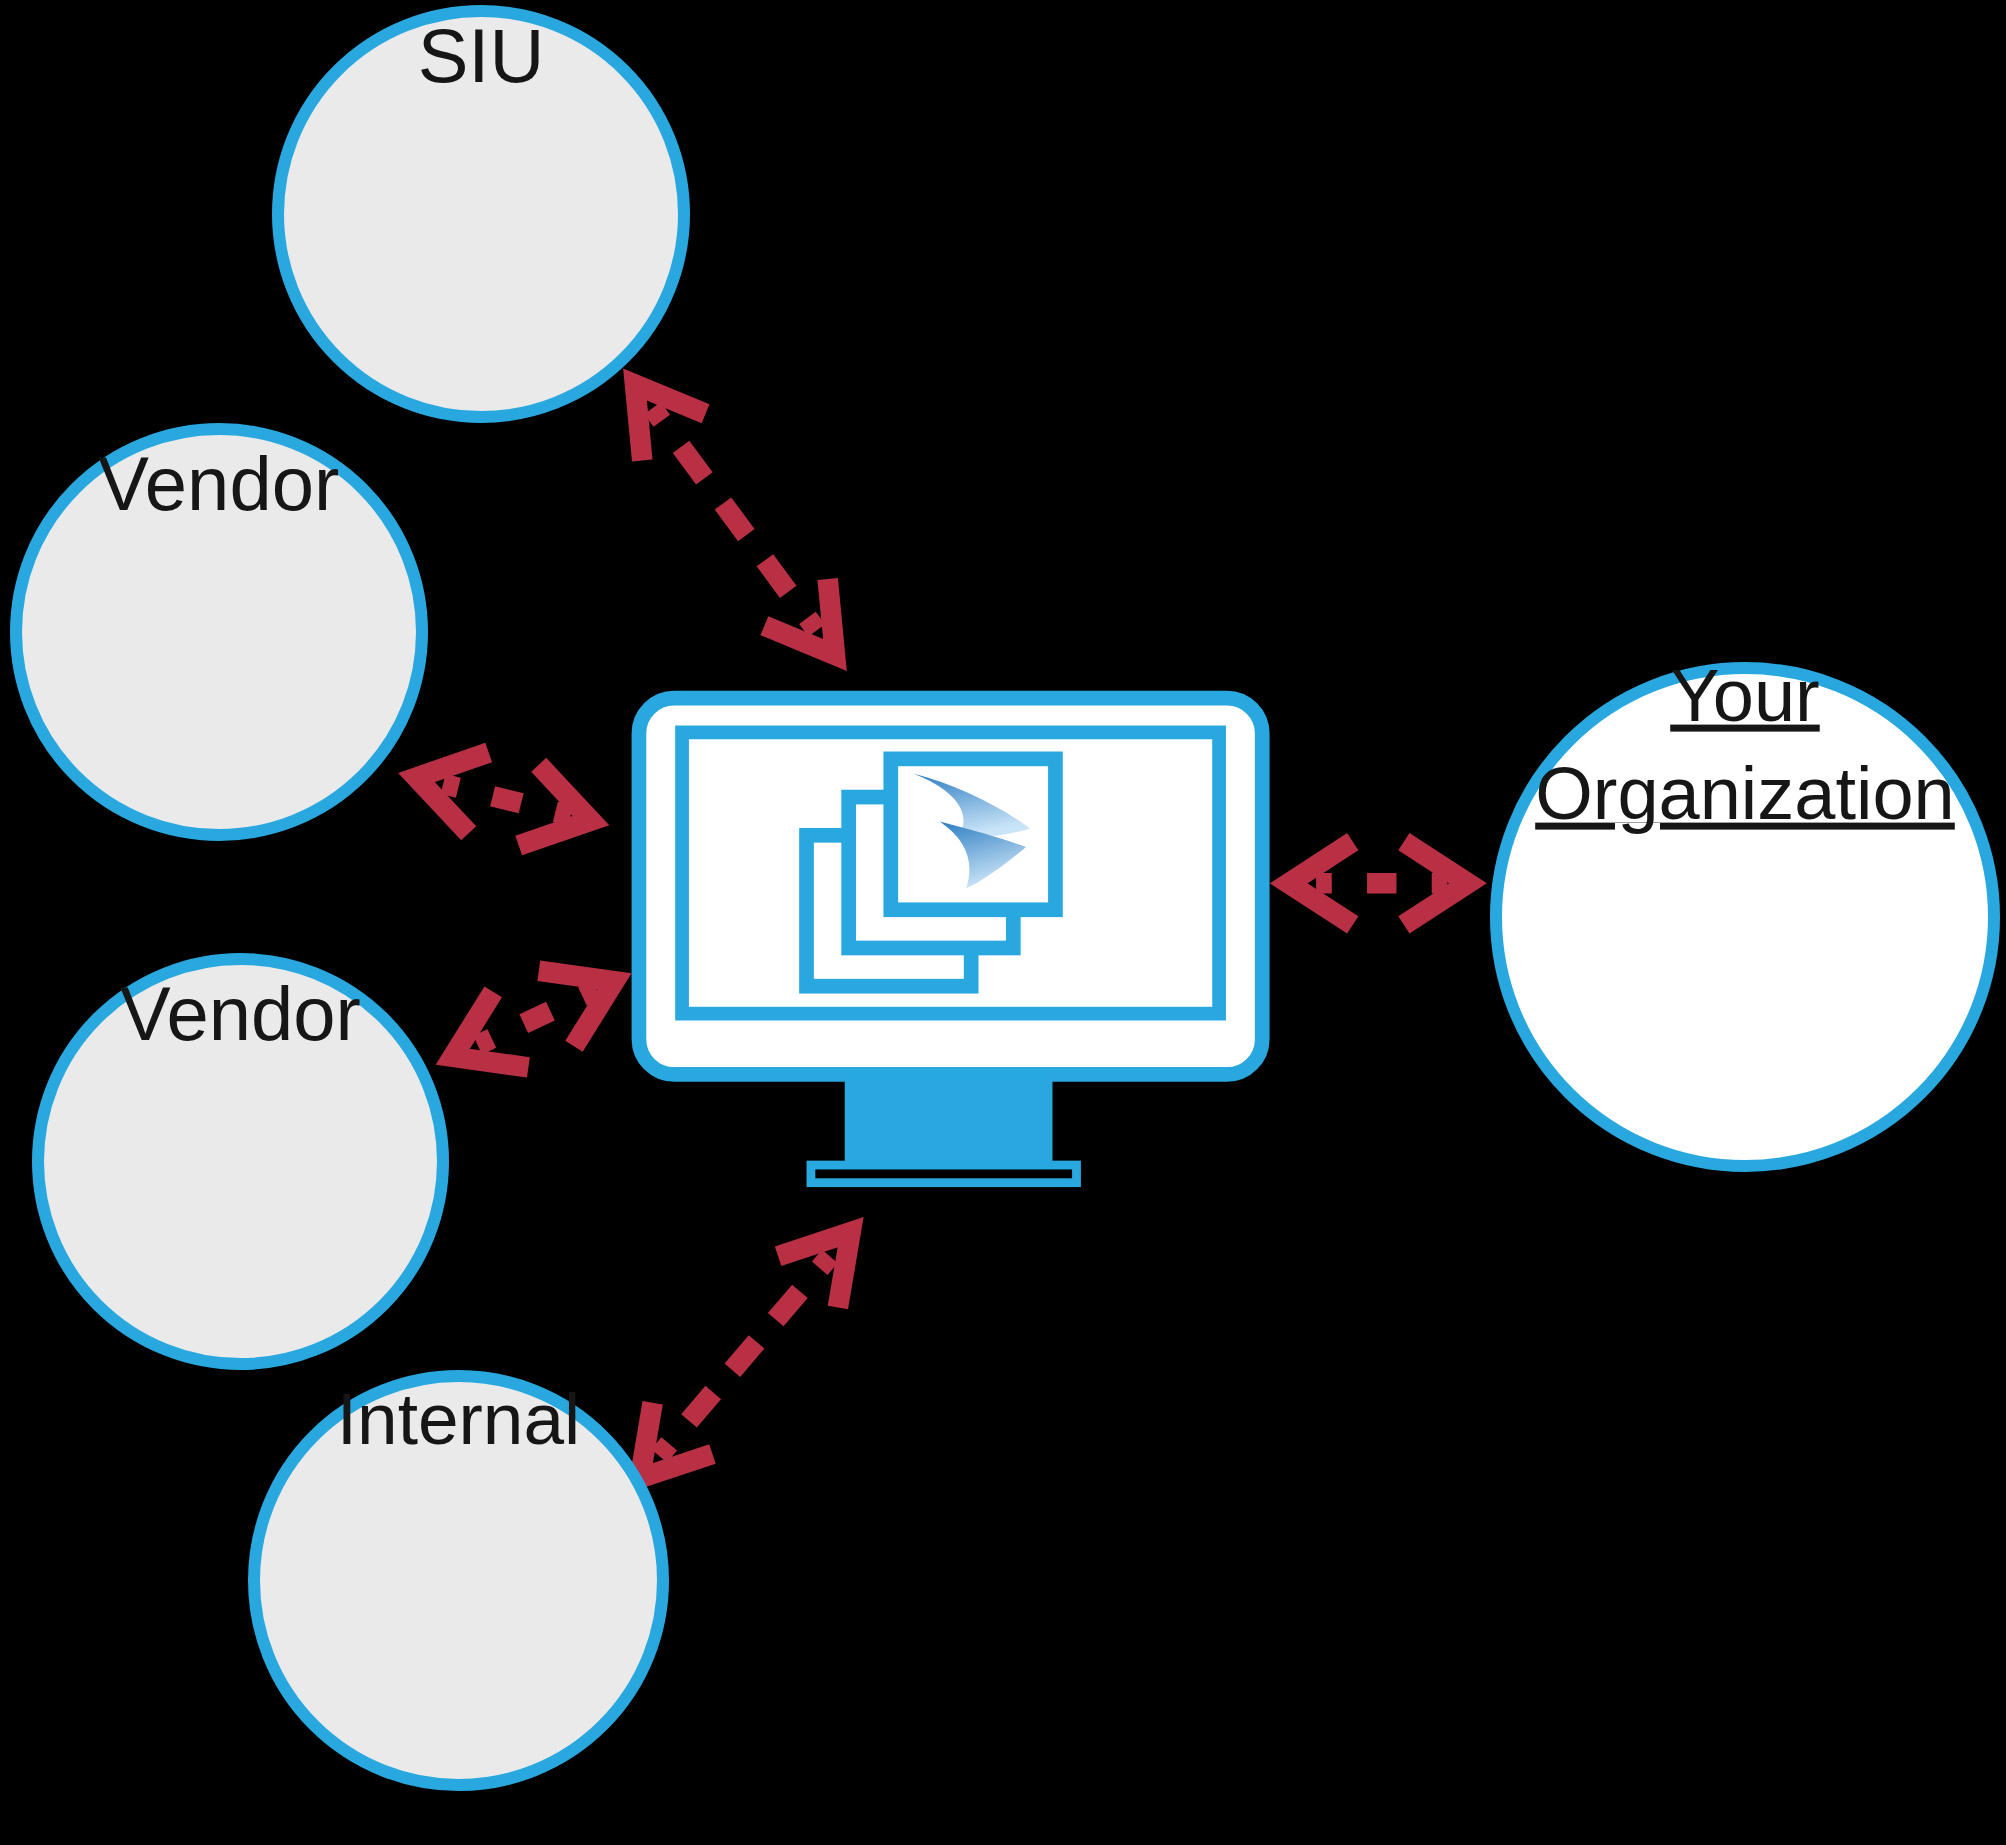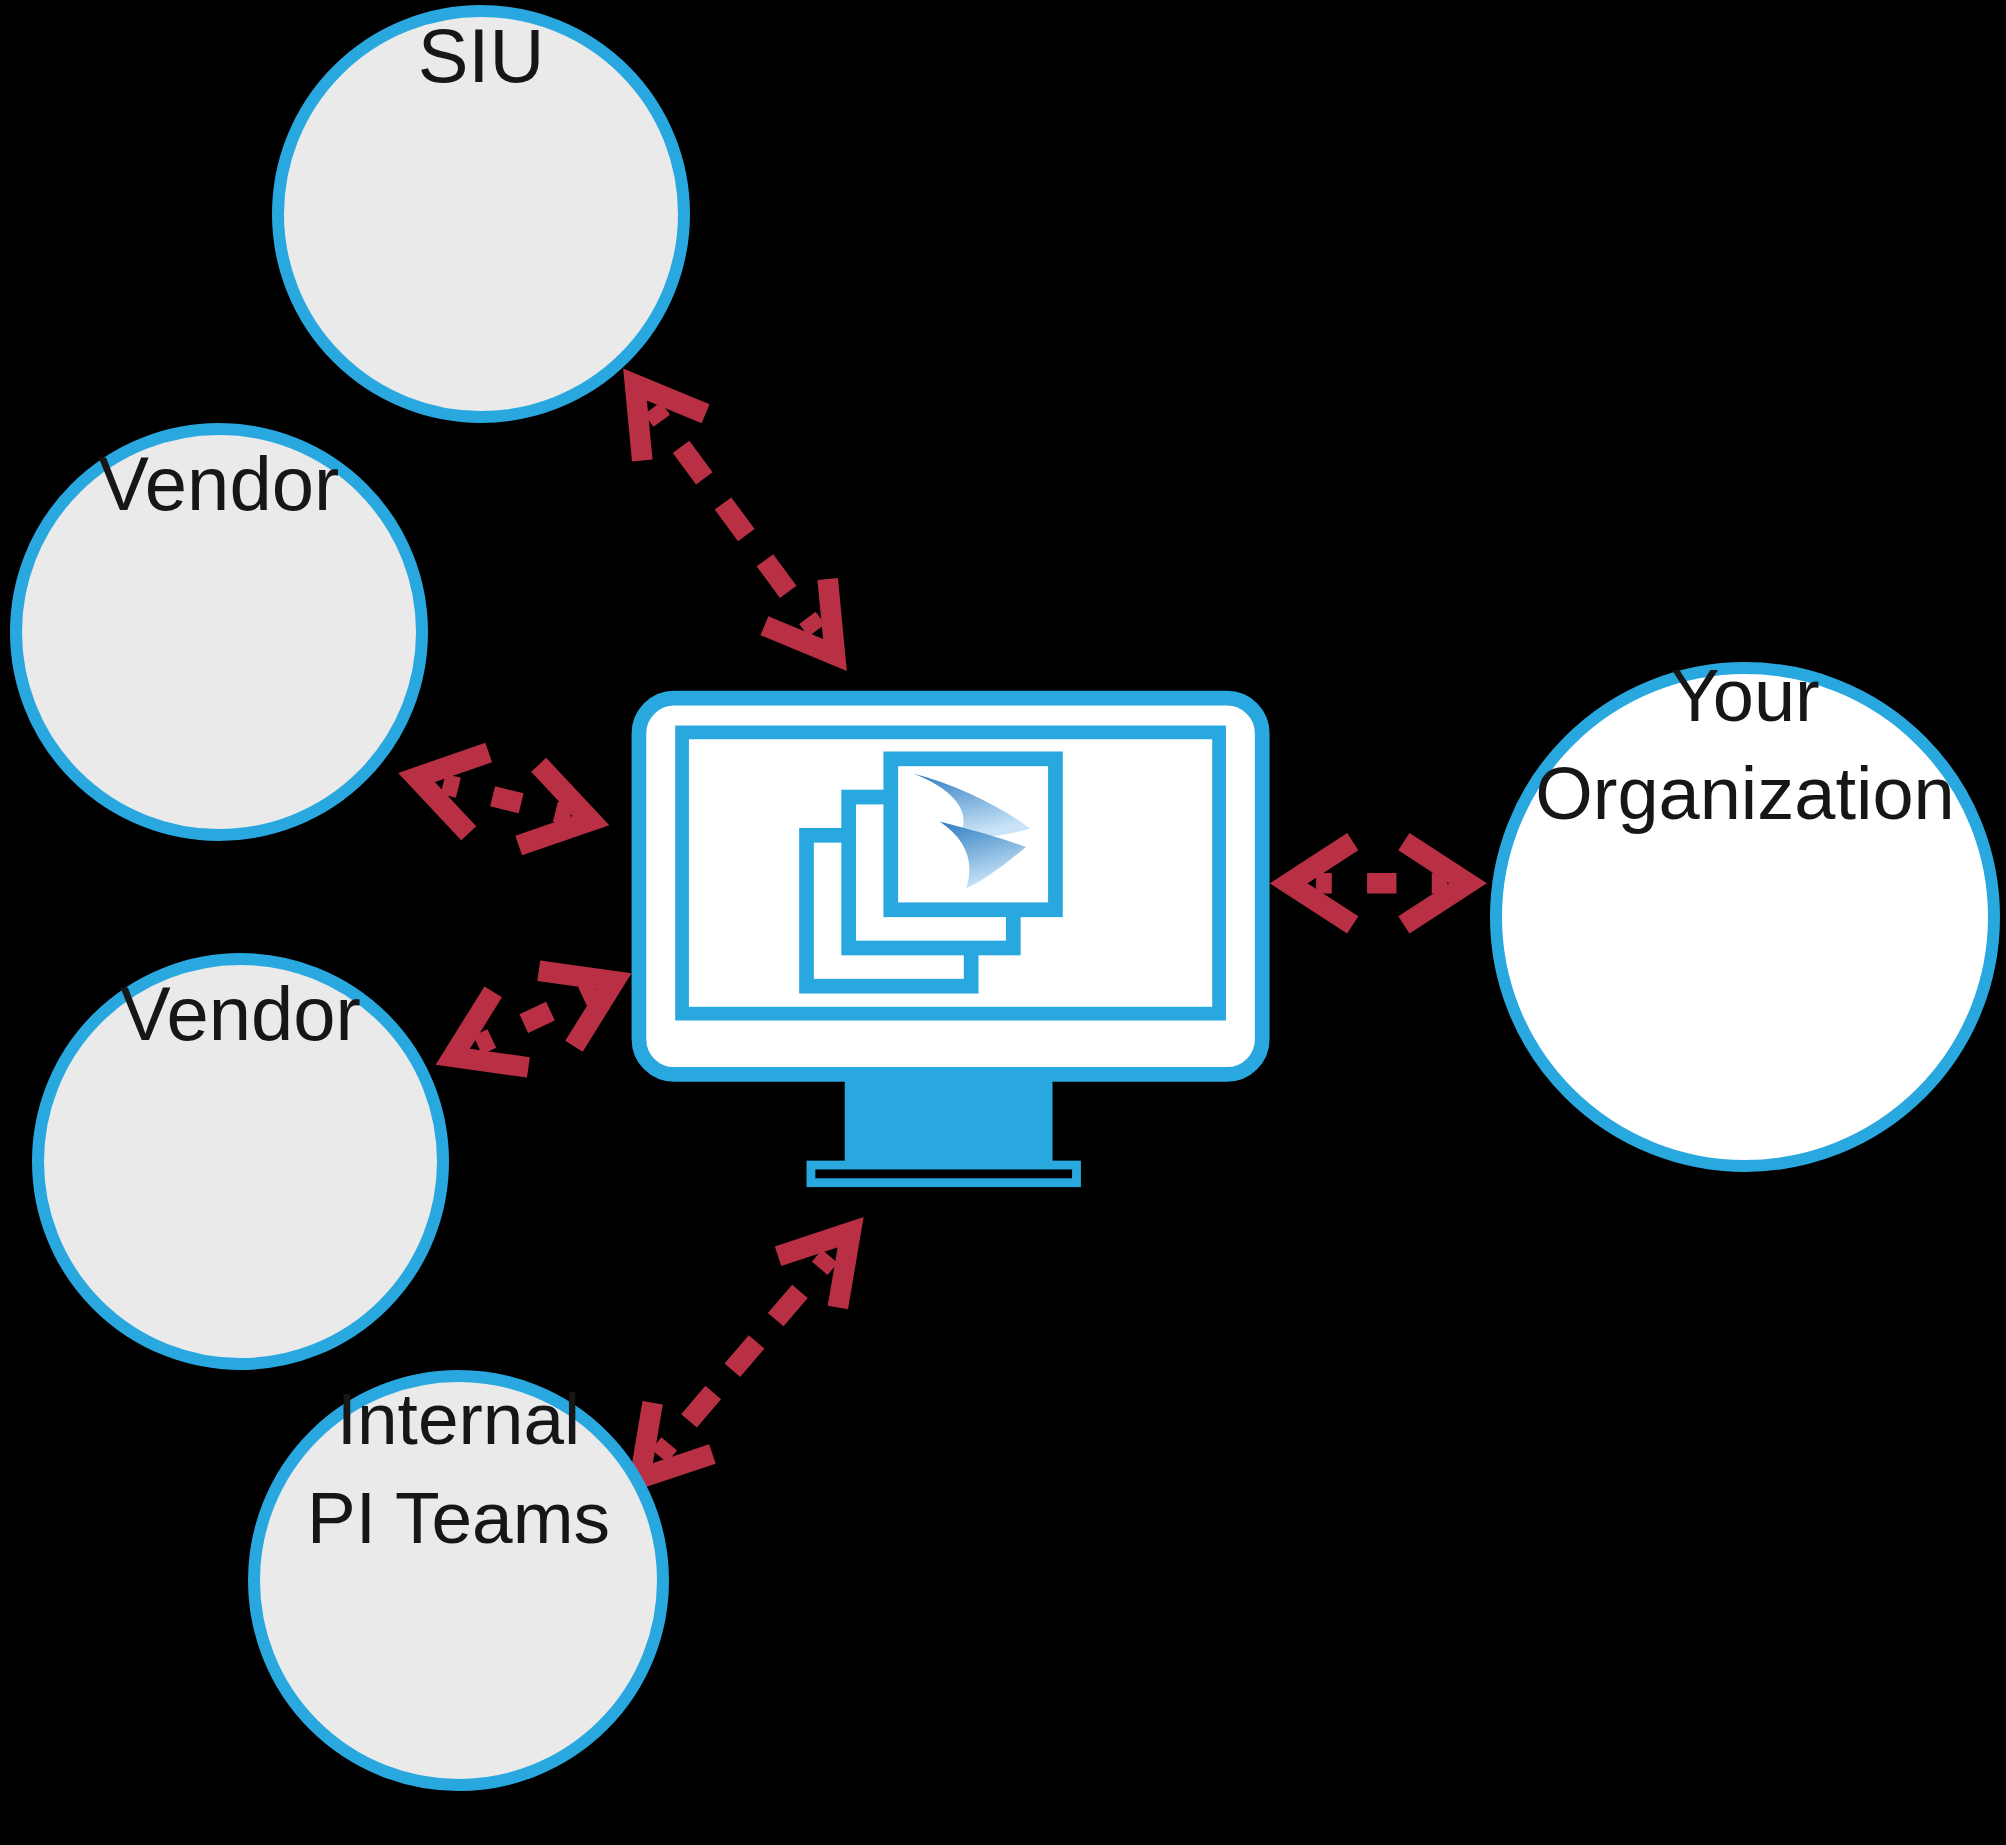--- a/index.html
+++ b/index.html
@@ -25,21 +25,21 @@
   .node-white{background:var(--c-white,#ffffff);}
   .node .lbl{display:block;}
   .node .lbl span{display:block;}
   #node-siu            {left:272px;  top:4.9px;    width:418px; height:418px; font-size:76px; line-height:1.3;}
   #node-siu .lbl       {transform:translateY(-9.8px);}
   #node-vendor-upper   {left:9.8px;   top:423px;  width:418px; height:418px; font-size:76px; line-height:1.3;}
   #node-vendor-lower   {left:32px;   top:953px;  width:417px; height:417px; font-size:76px; line-height:1.3;}
   #node-internal       {left:248px;  top:1370px; width:421px; height:421px; font-size:73px; line-height:1.35;}
   #node-internal .lbl  {transform:translateY(-11.8px);}
   #node-your-org       {left:1490px; top:662px;  width:510px; height:510px; font-size:74px; line-height:1.33;}
-  #node-your-org .lbl  {transform:translateY(-27.4px);}
+  #node-your-org .lbl  {transform:translateY(-27.4px);text-decoration:underline;}
   
   .mon-body,.mon-screen,.page{
     fill:#ffffff;
     stroke:var(--c-blue,#29a8e0);
   }
   .mon-body{stroke-width:15px;}
   .mon-screen{stroke-width:14px;}
   .page{stroke-width:15px;}
   .mon-neck{fill:var(--c-blue,#29a8e0);}
   .mon-base{fill:none;stroke:var(--c-blue,#29a8e0);stroke-width:9px;}
@@ -118,21 +118,20 @@
 
   <div class="node node-gray" id="node-vendor-lower">
     <span class="lbl">
       <span>Vendor</span>
     </span>
   </div>
 
   <div class="node node-gray" id="node-internal">
     <span class="lbl">
       <span>Internal</span>
-      <span>PI Teams</span>
     </span>
   </div>
 
   <div class="node node-white" id="node-your-org">
     <span class="lbl">
       <span>Your</span>
       <span>Organization</span>
     </span>
   </div>
 

